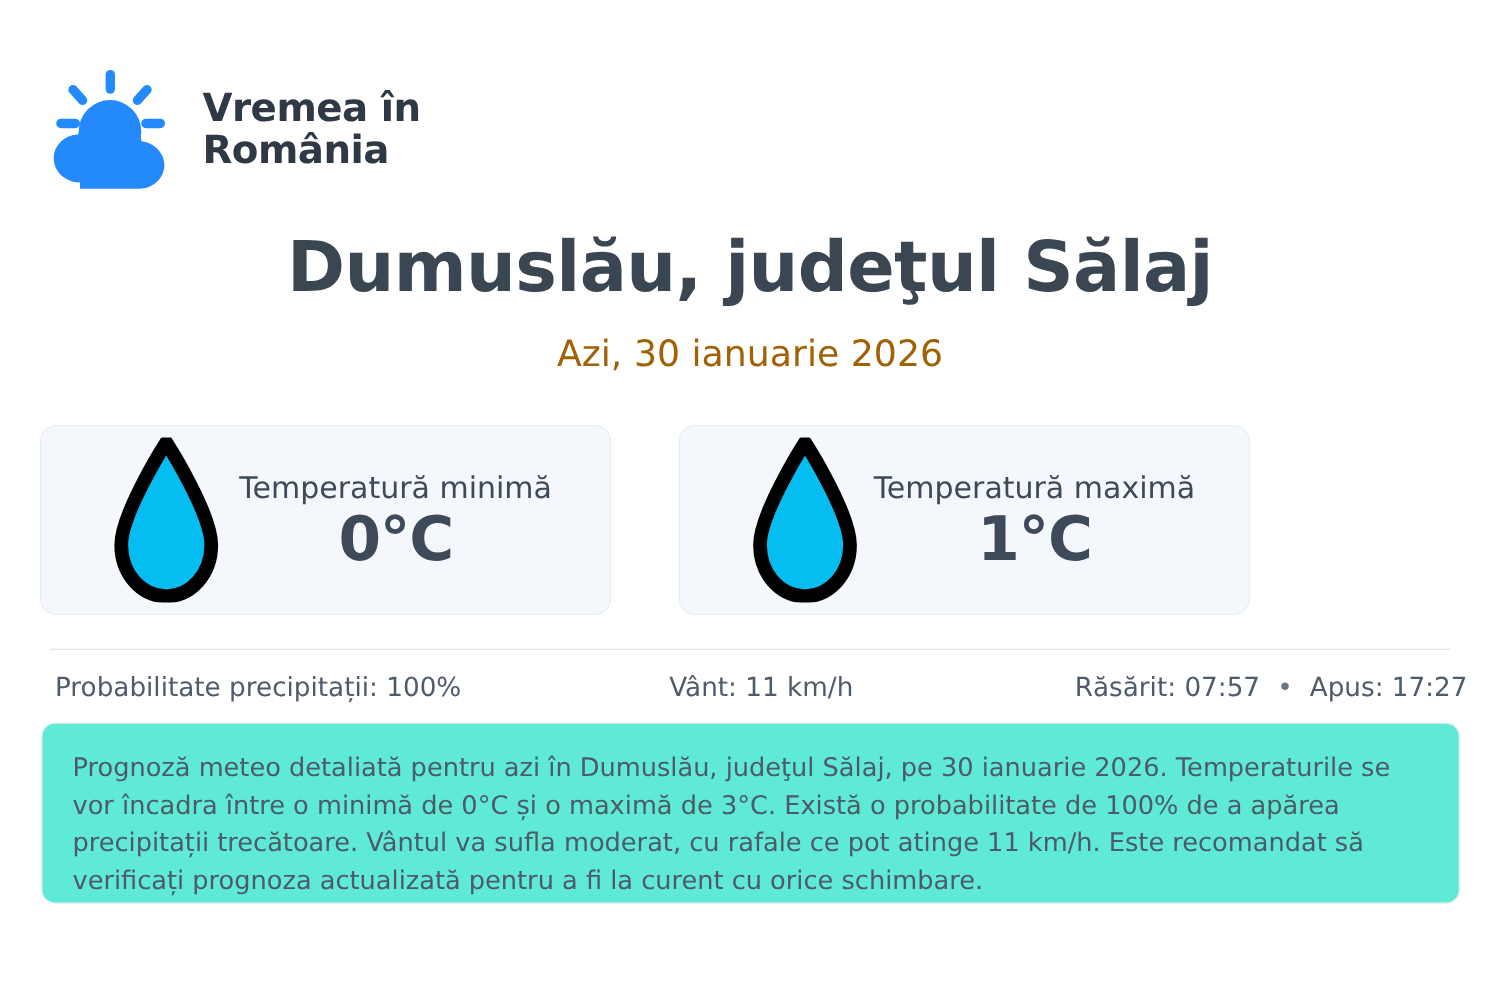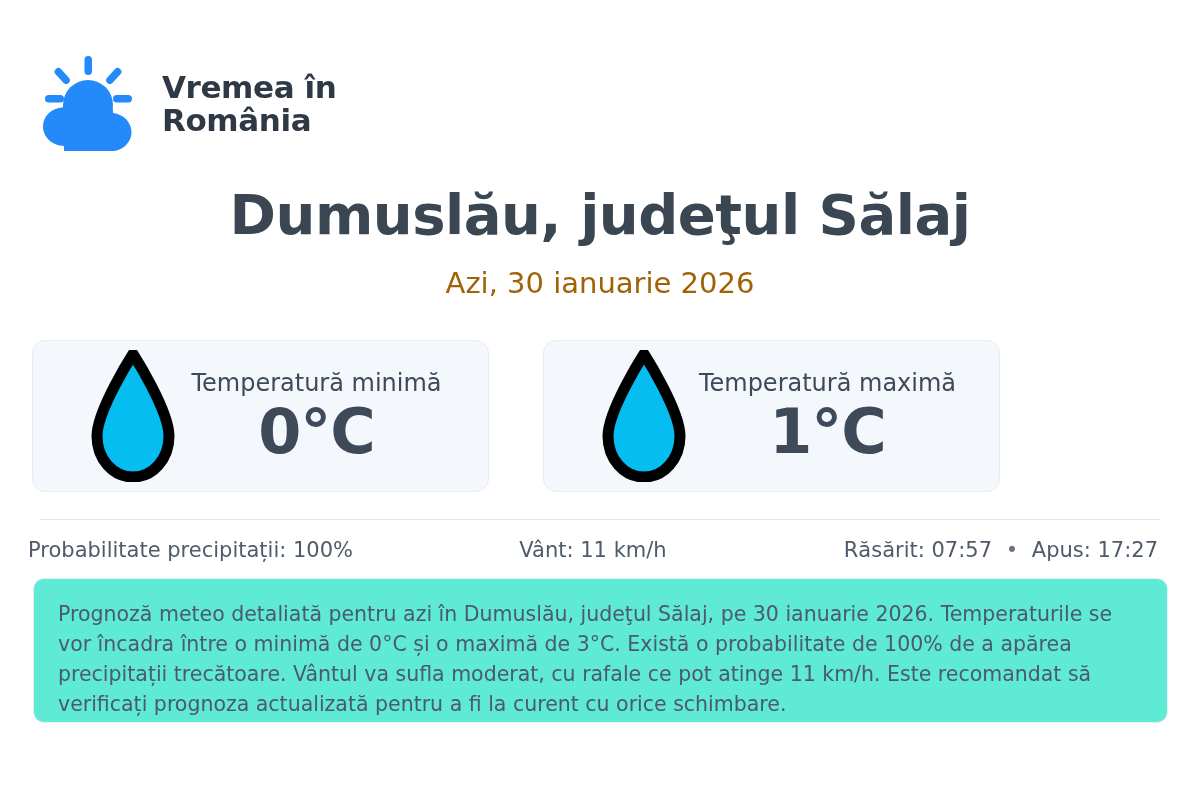--- a/index.html
+++ b/index.html
@@ -98,41 +98,41 @@
     padding-right: 22px;
     padding-left: 6px;
   }
   .card-label {
     font-size: 24px;
     color: #3e4a59;
     line-height: 1.25;
     margin-bottom: 2px;
   }
   .card-value {
-    font-size: 62px;
+    font-size: 49px;
     font-weight: bold;
     color: #3e4a59;
     line-height: 1.04;
     letter-spacing: -1px;
   }
 
   
   .divider {
     position: absolute;
     left: 40px;
     top: 519px;
     width: 1120px;
     height: 1px;
     background: #e4e4e6;
   }
 
   
   .stats {
     position: absolute;
-    left: 28px;
+    left: 44px;
     top: 538px;
     width: 1130px;
     display: flex;
     align-items: flex-start;
     font-size: 21px;
     color: #4f5b6b;
   }
   .stat-left   { flex: 1 1 0; text-align: left; }
   .stat-center { flex: 1 1 0; text-align: center; }
   .stat-right  { flex: 1 1 0; text-align: right; white-space: nowrap; }

